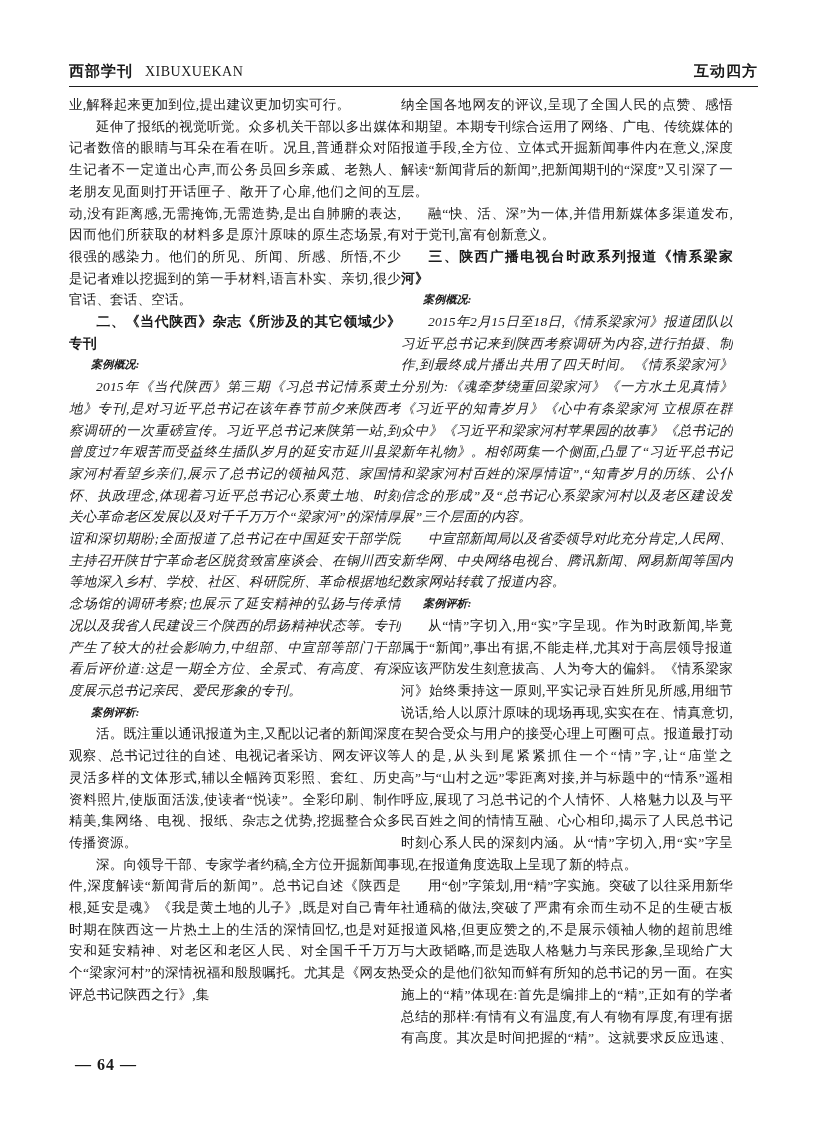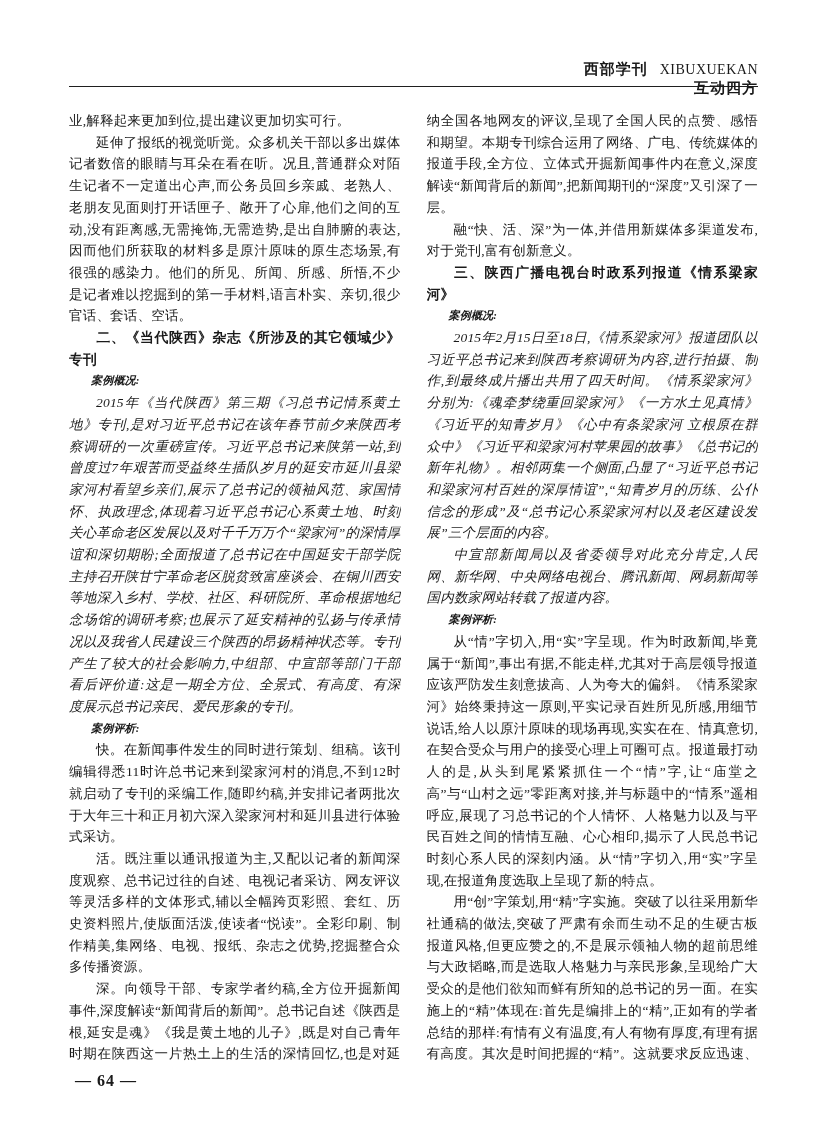--- a/index.html
+++ b/index.html
@@ -22,21 +22,20 @@
     padding: 60px 69px 0 69px;
   }
   
   .page-header {
     display: flex;
     justify-content: space-between;
     align-items: flex-end;
     border-bottom: 1.6px solid #1f1f1f;
     padding-bottom: 5px;
     height: 21px;
-    flex-direction: column;
   }
   .journal-cn {
     font-family: "Liberation Sans", "DejaVu Sans", sans-serif;
     font-weight: bold;
     font-size: 15px;
     letter-spacing: 1px;
   }
   .journal-en {
     font-family: "Liberation Serif", "DejaVu Serif", serif;
     font-size: 14px;
@@ -45,22 +44,21 @@
   }
   .section-name {
     font-family: "Liberation Sans", "DejaVu Sans", sans-serif;
     font-weight: bold;
     font-size: 15px;
     letter-spacing: 1px;
   }
   
   .columns {
     display: flex;
-    gap: 26px;
-    margin-top: 23px;
+    margin-top: 7px;
     height: 953px;
     overflow: hidden;
   }
   .col {
     width: 332px;
     overflow: hidden;
   }
   .para {
     margin: 0;
     font-size: 13.5px;
@@ -109,21 +107,20 @@
 
   <div class="columns">
 
     <div class="col">
       <p class="para">业,解释起来更加到位,提出建议更加切实可行。</p>
       <p class="para indent">延伸了报纸的视觉听觉。众多机关干部以多出媒体记者数倍的眼睛与耳朵在看在听。况且,普通群众对陌生记者不一定道出心声,而公务员回乡亲戚、老熟人、老朋友见面则打开话匣子、敞开了心扉,他们之间的互动,没有距离感,无需掩饰,无需造势,是出自肺腑的表达,因而他们所获取的材料多是原汁原味的原生态场景,有很强的感染力。他们的所见、所闻、所感、所悟,不少是记者难以挖掘到的第一手材料,语言朴实、亲切,很少官话、套话、空话。</p>
       <p class="para indent heading">二、《当代陕西》杂志《所涉及的其它领域少》专刊</p>
       <p class="para indent label">案例概况:</p>
       <p class="para indent kai">2015年《当代陕西》第三期《习总书记情系黄土地》专刊,是对习近平总书记在该年春节前夕来陕西考察调研的一次重磅宣传。习近平总书记来陕第一站,到曾度过7年艰苦而受益终生插队岁月的延安市延川县梁家河村看望乡亲们,展示了总书记的领袖风范、家国情怀、执政理念,体现着习近平总书记心系黄土地、时刻关心革命老区发展以及对千千万万个“梁家河”的深情厚谊和深切期盼;全面报道了总书记在中国延安干部学院主持召开陕甘宁革命老区脱贫致富座谈会、在铜川西安等地深入乡村、学校、社区、科研院所、革命根据地纪念场馆的调研考察;也展示了延安精神的弘扬与传承情况以及我省人民建设三个陕西的昂扬精神状态等。专刊产生了较大的社会影响力,中组部、中宣部等部门干部看后评价道:这是一期全方位、全景式、有高度、有深度展示总书记亲民、爱民形象的专刊。</p>
       <p class="para indent label">案例评析:</p>
-      <p class="para indent">快。在新闻事件发生的同时进行策划、组稿。该刊编辑得悉11时许总书记来到梁家河村的消息,不到12时就启动了专刊的采编工作,随即约稿,并安排记者两批次于大年三十和正月初六深入梁家河村和延川县进行体验式采访。</p>
       <p class="para indent">活。既注重以通讯报道为主,又配以记者的新闻深度观察、总书记过往的自述、电视记者采访、网友评议等灵活多样的文体形式,辅以全幅跨页彩照、套红、历史资料照片,使版面活泼,使读者“悦读”。全彩印刷、制作精美,集网络、电视、报纸、杂志之优势,挖掘整合众多传播资源。</p>
       <p class="para indent">深。向领导干部、专家学者约稿,全方位开掘新闻事件,深度解读“新闻背后的新闻”。总书记自述《陕西是根,延安是魂》《我是黄土地的儿子》,既是对自己青年时期在陕西这一片热土上的生活的深情回忆,也是对延安和延安精神、对老区和老区人民、对全国千千万万个“梁家河村”的深情祝福和殷殷嘱托。尤其是《网友热评总书记陕西之行》,集</p>
     </div>
 
     <div class="col">
       <p class="para">纳全国各地网友的评议,呈现了全国人民的点赞、感悟和期望。本期专刊综合运用了网络、广电、传统媒体的报道手段,全方位、立体式开掘新闻事件内在意义,深度解读“新闻背后的新闻”,把新闻期刊的“深度”又引深了一层。</p>
       <p class="para indent">融“快、活、深”为一体,并借用新媒体多渠道发布,对于党刊,富有创新意义。</p>
       <p class="para indent heading">三、陕西广播电视台时政系列报道《情系梁家河》</p>
       <p class="para indent label">案例概况:</p>
       <p class="para indent kai">2015年2月15日至18日,《情系梁家河》报道团队以习近平总书记来到陕西考察调研为内容,进行拍摄、制作,到最终成片播出共用了四天时间。《情系梁家河》分别为:《魂牵梦绕重回梁家河》《一方水土见真情》《习近平的知青岁月》《心中有条梁家河 立根原在群众中》《习近平和梁家河村苹果园的故事》《总书记的新年礼物》。相邻两集一个侧面,凸显了“习近平总书记和梁家河村百姓的深厚情谊”,“知青岁月的历练、公仆信念的形成”及“总书记心系梁家河村以及老区建设发展”三个层面的内容。</p>

